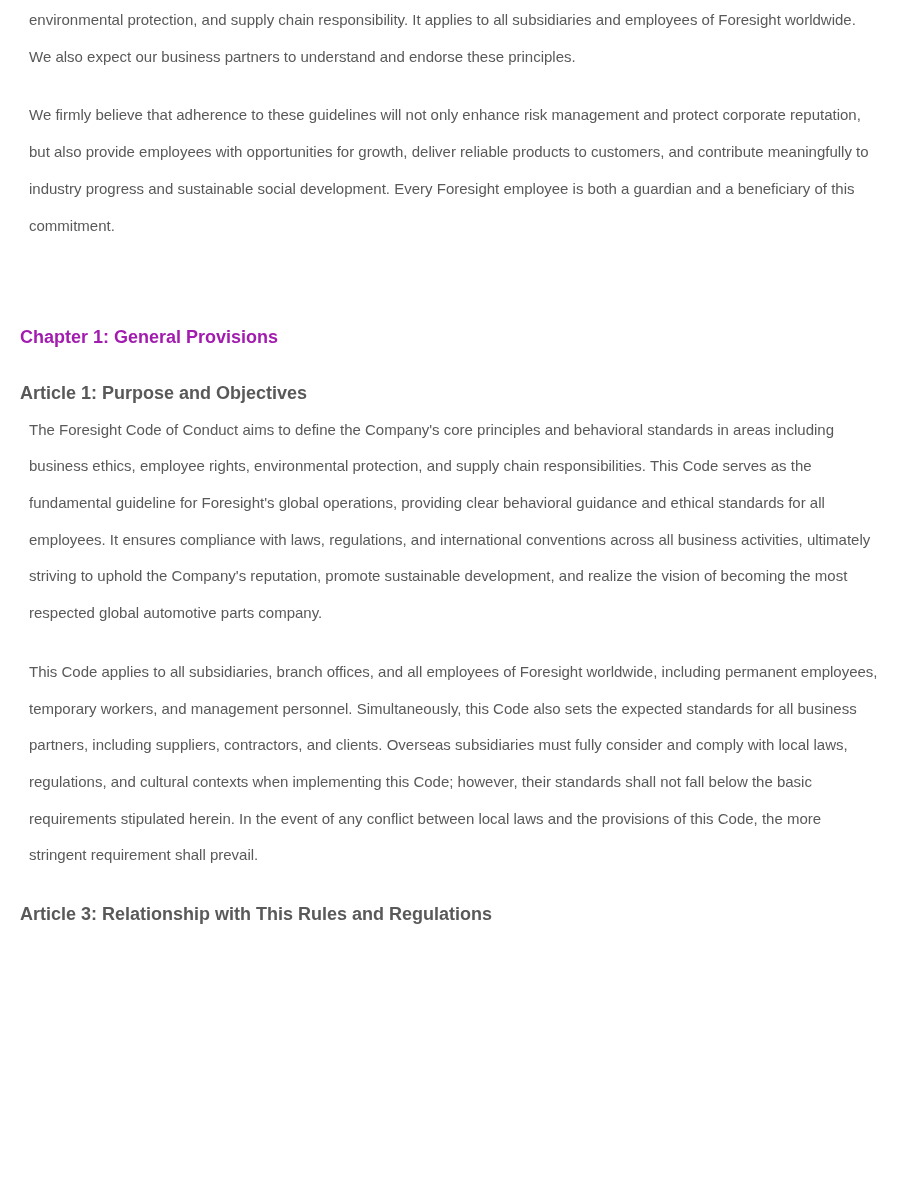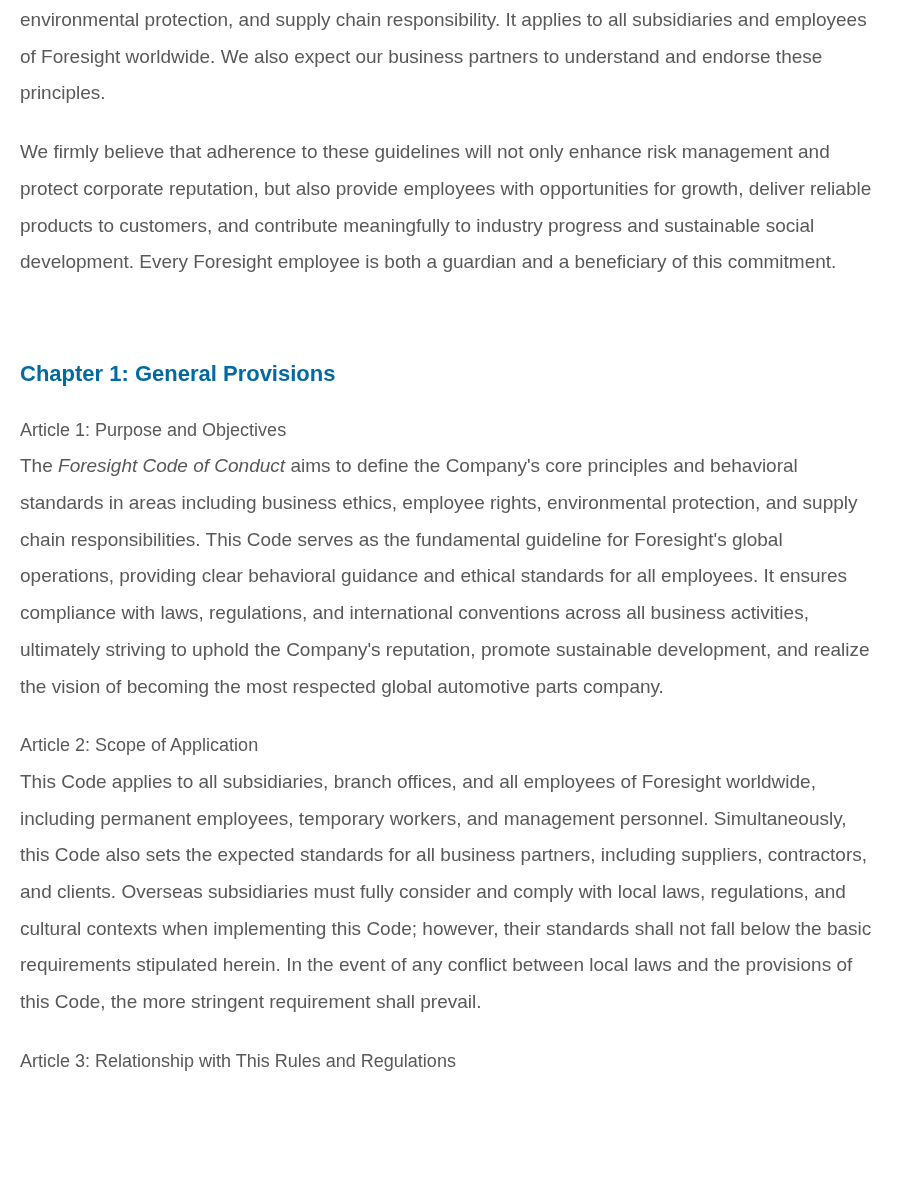--- a/index.html
+++ b/index.html
@@ -12,64 +12,62 @@
     height: 1187px;
     overflow: hidden;
     font-family: "Liberation Sans", sans-serif;
   }
   .page {
     box-sizing: border-box;
     width: 900px;
     padding: 2px 20px 0 20px;
   }
   .para {
-    font-size: 19px;
+    font-size: 15px;
     line-height: 36.7px;
     color: #595959;
-    margin: 0 0 22px 0;
+    margin: 0 0 22px 9px;
     text-align: left;
   }
   .section-spacer {
     height: 53px;
   }
   .chapter-heading {
-    font-size: 22px;
+    font-size: 18px;
     font-weight: bold;
     line-height: 36.7px;
-    color: #0369a1;
+    color: #a21caf;
     margin: 0 0 19px 0;
   }
   .article-heading {
     font-size: 18px;
-    font-weight: normal;
+    font-weight: bold;
     line-height: 36.7px;
     color: #595959;
     margin: 0;
   }
   .article-body {
     margin-top: 0;
   }
   .italic {
-    font-style: italic;
   }
 </style>
 </head>
 <body>
 
 <div class="page">
 
   <p class="para">environmental protection, and supply chain responsibility. It applies to all subsidiaries and employees of Foresight worldwide. We also expect our business partners to understand and endorse these principles.</p>
 
   <p class="para">We firmly believe that adherence to these guidelines will not only enhance risk management and protect corporate reputation, but also provide employees with opportunities for growth, deliver reliable products to customers, and contribute meaningfully to industry progress and sustainable social development. Every Foresight employee is both a guardian and a beneficiary of this commitment.</p>
 
   <div class="section-spacer"></div>
 
   <h1 class="chapter-heading">Chapter 1: General Provisions</h1>
 
   <h2 class="article-heading">Article 1: Purpose and Objectives</h2>
   <p class="para article-body"><span>The </span><span class="italic">Foresight Code of Conduct</span><span> aims to define the Company's core principles and behavioral standards in areas including business ethics, employee rights, environmental protection, and supply chain responsibilities. This Code serves as the fundamental guideline for Foresight's global operations, providing clear behavioral guidance and ethical standards for all employees. It ensures compliance with laws, regulations, and international conventions across all business activities, ultimately striving to uphold the Company's reputation, promote sustainable development, and realize the vision of becoming the most respected global automotive parts company.</span></p>
 
-  <h2 class="article-heading">Article 2: Scope of Application</h2>
   <p class="para article-body">This Code applies to all subsidiaries, branch offices, and all employees of Foresight worldwide, including permanent employees, temporary workers, and management personnel. Simultaneously, this Code also sets the expected standards for all business partners, including suppliers, contractors, and clients. Overseas subsidiaries must fully consider and comply with local laws, regulations, and cultural contexts when implementing this Code; however, their standards shall not fall below the basic requirements stipulated herein. In the event of any conflict between local laws and the provisions of this Code, the more stringent requirement shall prevail.</p>
 
   <h2 class="article-heading">Article 3: Relationship with This Rules and Regulations</h2>
 
 </div>
 
 </body></html>

